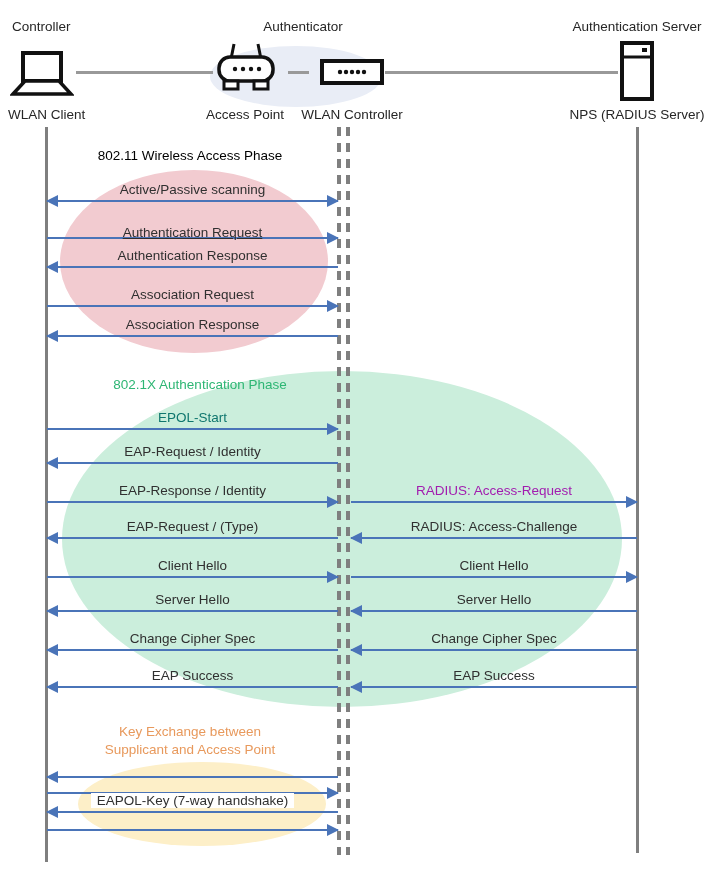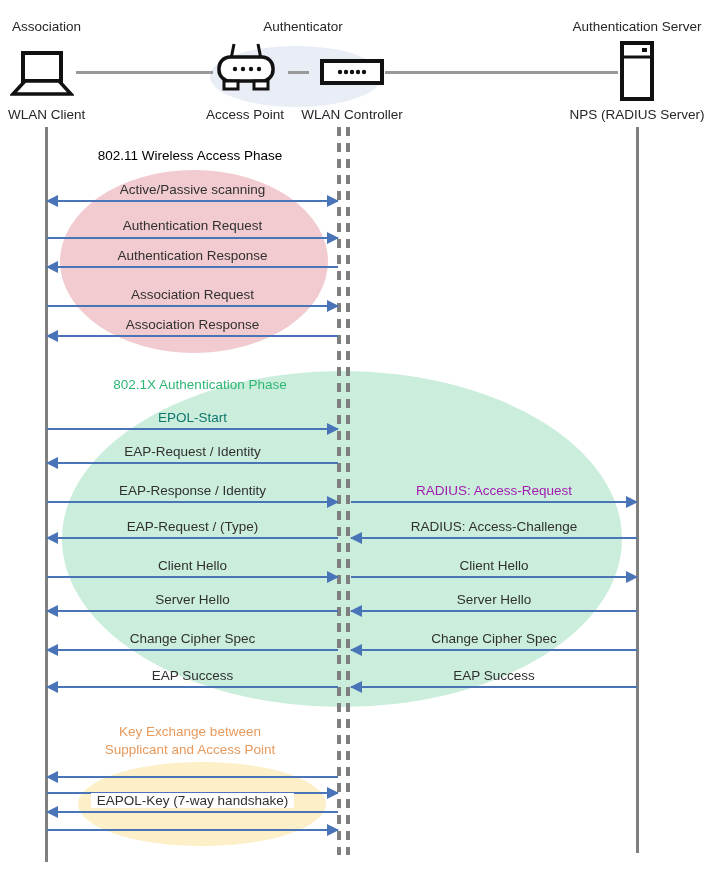--- a/index.html
+++ b/index.html
@@ -29,21 +29,21 @@
   .msg-label{position:absolute;text-align:center;font-size:13.5px;color:#303030;white-space:nowrap;}
   .msg-label span{padding:0 2px;}
   .msg-label span.bg{background:#fff;padding:0 6px;}
   .z2{z-index:2;}
 </style>
 </head>
 <body>
 
 <div class="canvas">
 
-  <div class="role-label" style="left:12px;">Association</div>
+  <div class="role-label" style="left:12px;">Controller</div>
   <div class="role-label" style="left:203px;width:200px;text-align:center;">Authenticator</div>
   <div class="role-label" style="left:537px;width:200px;text-align:center;">Authentication Server</div>
 
   <div class="actor-ellipse"></div>
 
   <div class="connector" style="left:76px;width:137px;"></div>
   <div class="connector" style="left:288px;width:21px;"></div>
   <div class="connector" style="left:385px;width:233px;"></div>
 
   <svg class="icon" style="left:10px;top:50px;" width="64" height="48" viewBox="0 0 64 48">
@@ -99,21 +99,21 @@
   <div id="messages">
       <div>
         <div class="msg-line" style="left: 47px; top: 200px; width: 291px;"></div>
         <div class="head r" style="left: 327px; top: 195px;"></div>
         <div class="head l" style="left: 46px; top: 195px;"></div>
         <div class="msg-label" style="left: 47px; top: 182px; width: 291px; color: rgb(48, 48, 48);"><span>Active/Passive scanning</span></div>
       </div>
       <div>
         <div class="msg-line" style="left: 47px; top: 237px; width: 291px;"></div>
         <div class="head r" style="left: 327px; top: 232px;"></div>
-        <div class="msg-label" style="left: 47px; top: 218px; width: 291px; color: rgb(48, 48, 48);"><span>Authentication Request</span></div>
+        <div class="msg-label" style="left: 47px; top: 225px; width: 291px; color: rgb(48, 48, 48); text-decoration: underline;"><span>Authentication Request</span></div>
       </div>
       <div>
         <div class="msg-line" style="left: 47px; top: 266px; width: 291px;"></div>
         <div class="head l" style="left: 46px; top: 261px;"></div>
         <div class="msg-label" style="left: 47px; top: 248px; width: 291px; color: rgb(48, 48, 48);"><span>Authentication Response</span></div>
       </div>
       <div>
         <div class="msg-line" style="left: 47px; top: 305px; width: 291px;"></div>
         <div class="head r" style="left: 327px; top: 300px;"></div>
         <div class="msg-label" style="left: 47px; top: 287px; width: 291px; color: rgb(48, 48, 48);"><span>Association Request</span></div>

